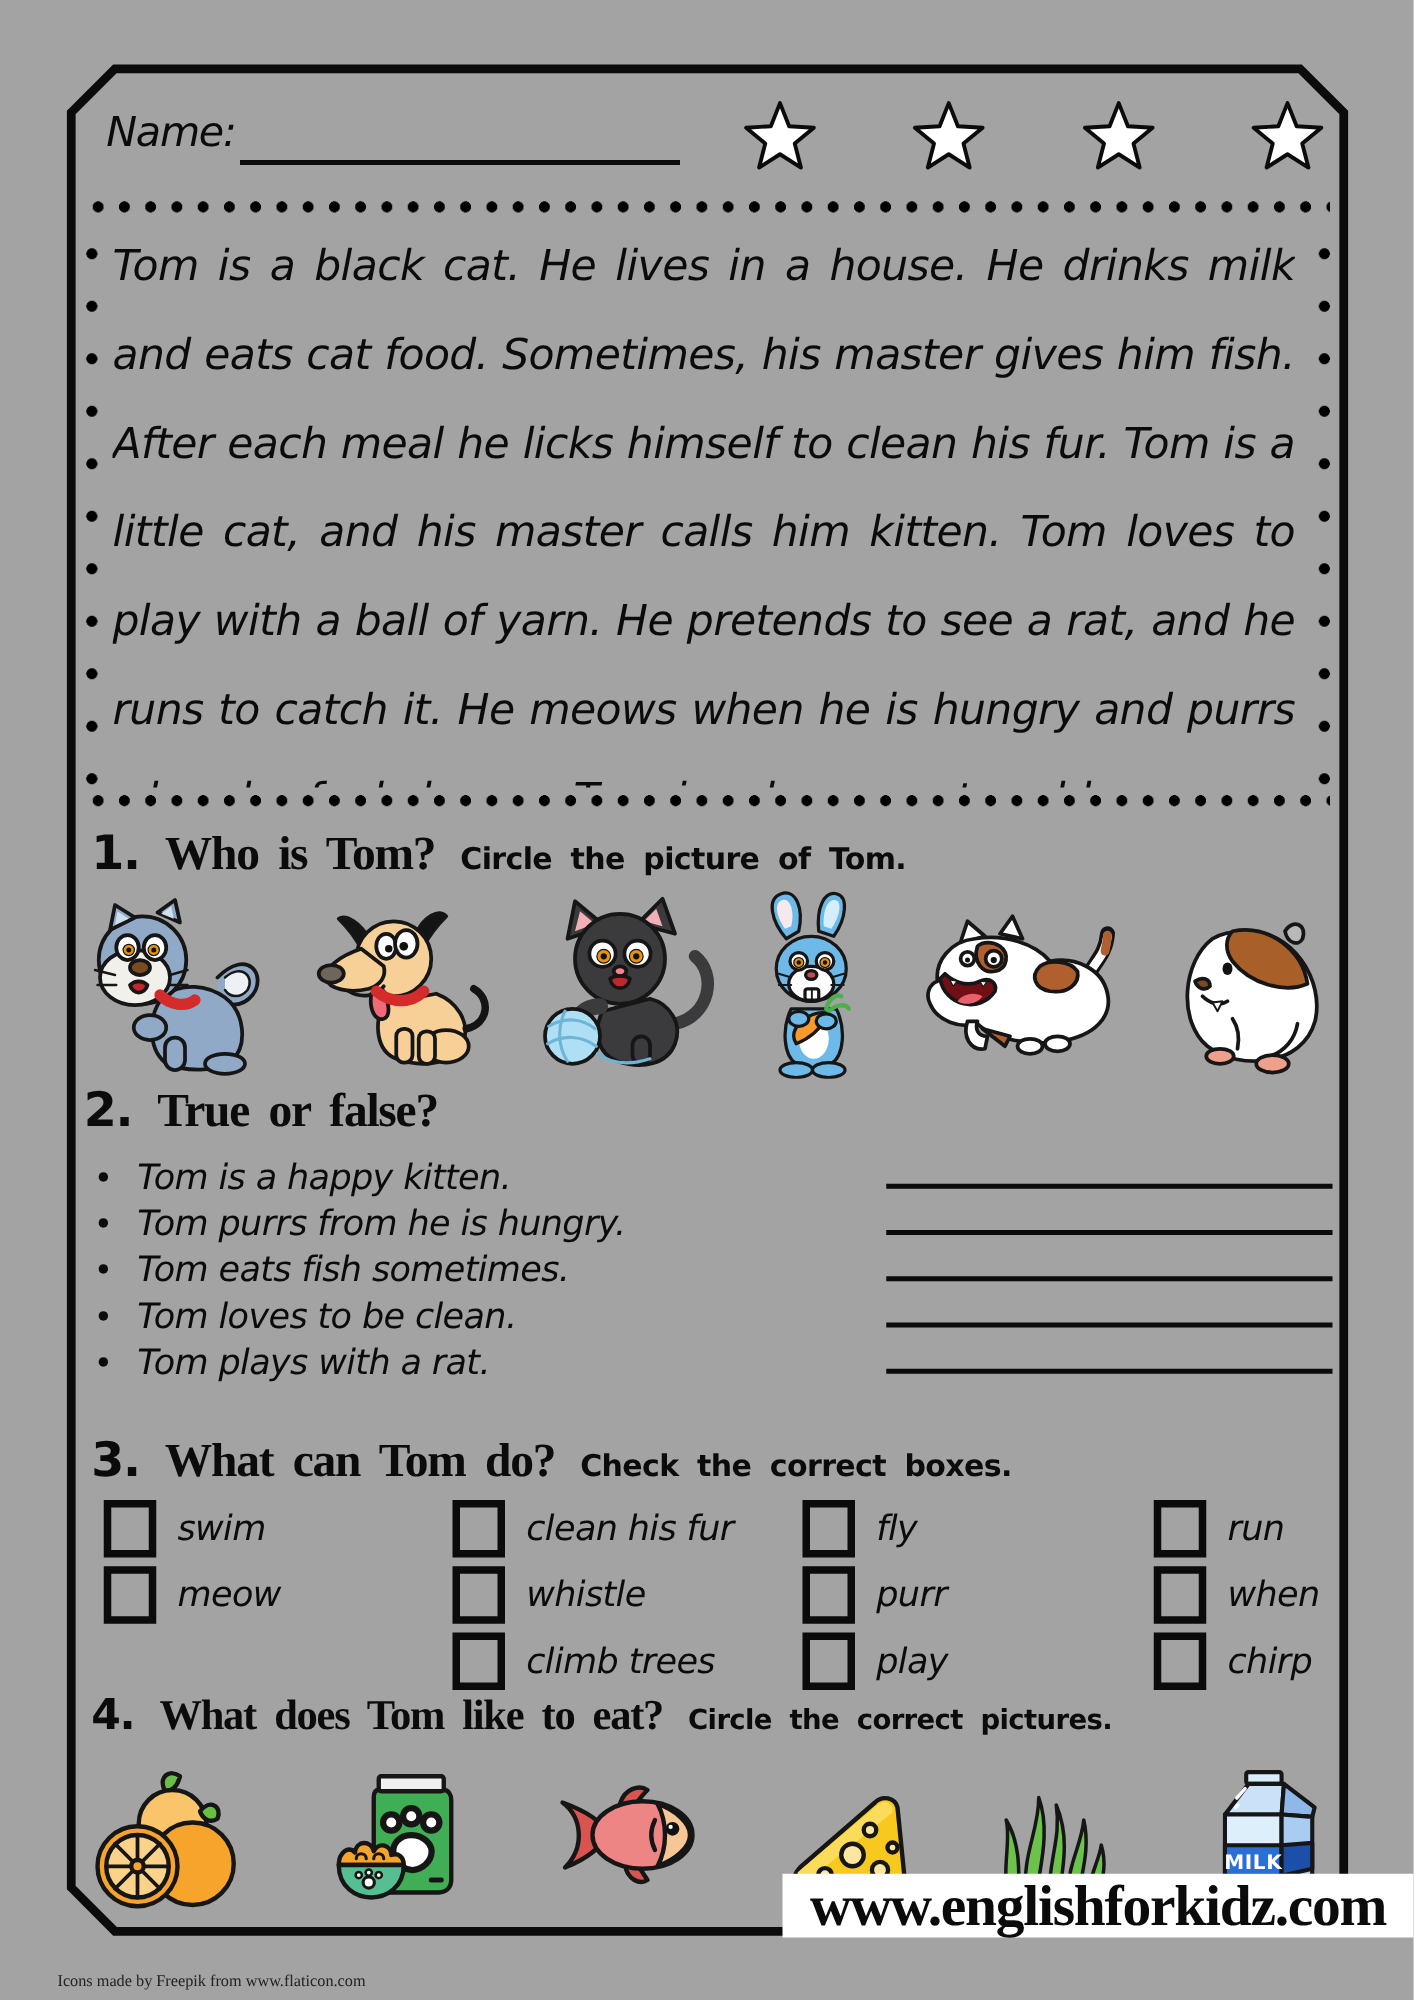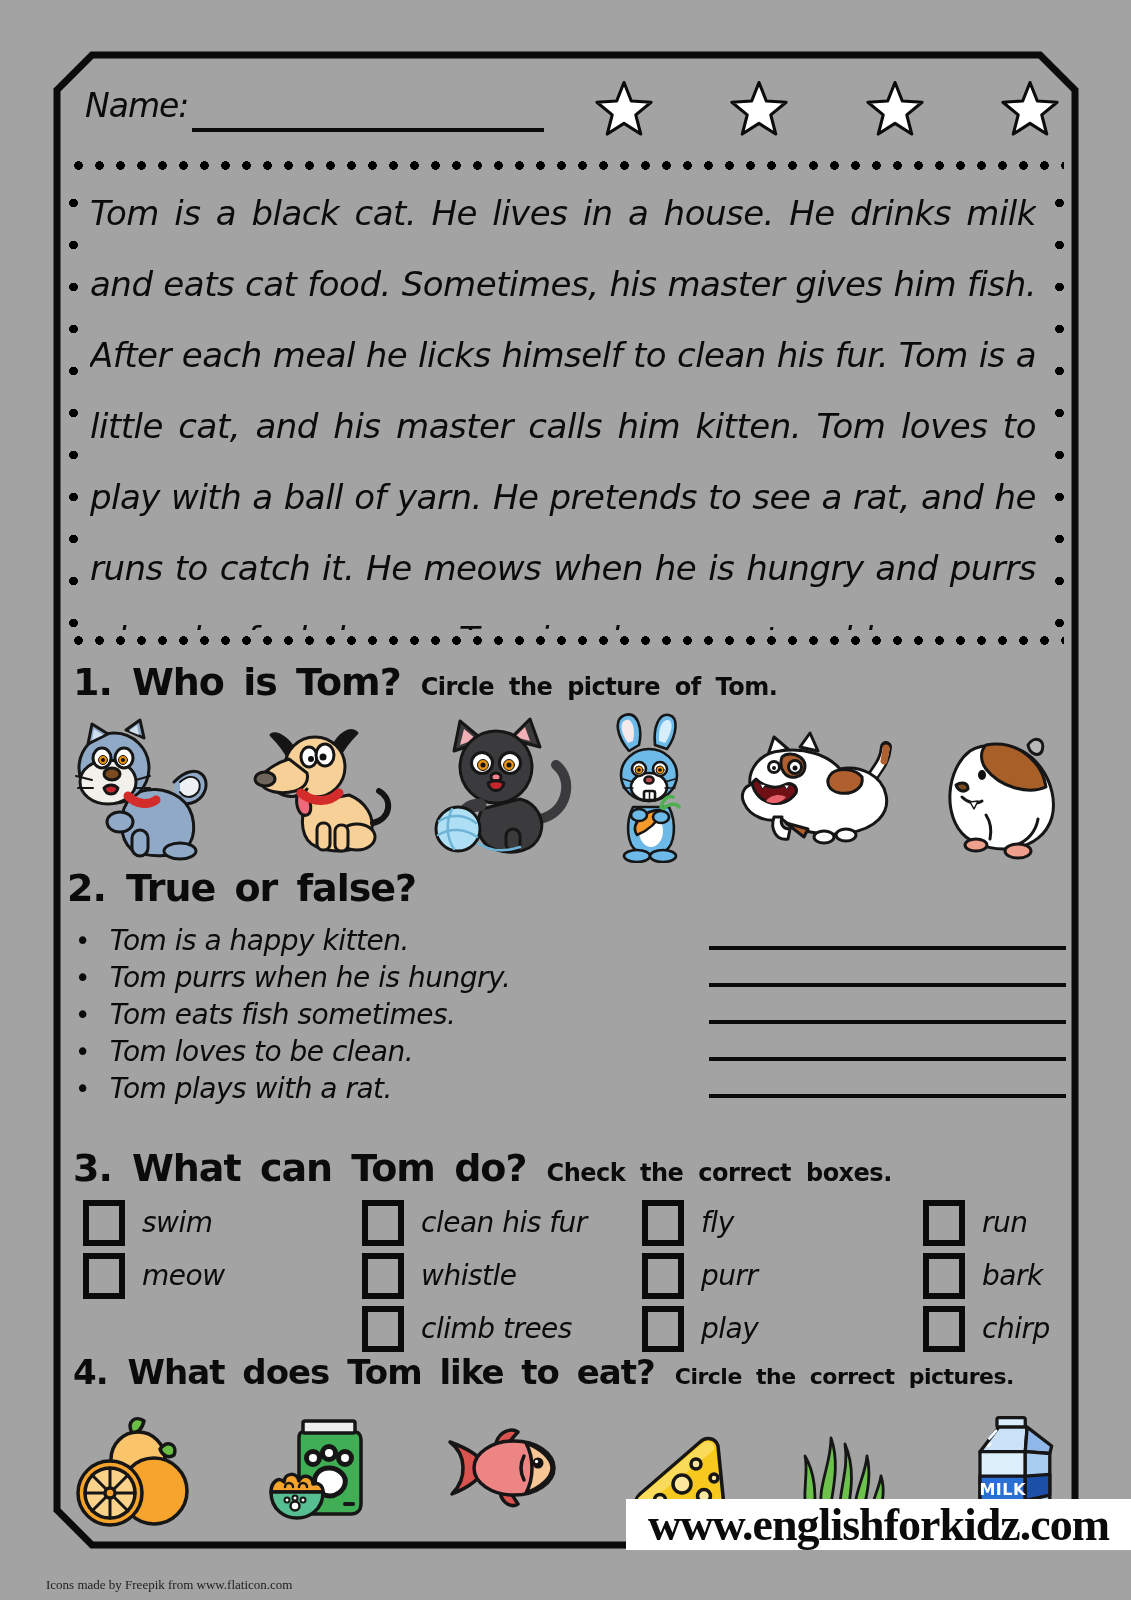--- a/index.html
+++ b/index.html
@@ -17,21 +17,21 @@
   .dots-h{height:9px;background-image:radial-gradient(circle closest-side,#000 93%,transparent 100%);
           background-size:21px 9px;background-repeat:repeat-x;}
   .dots-v{width:9px;background-image:radial-gradient(circle closest-side,#000 93%,transparent 100%);
           background-size:9px 42px;background-repeat:repeat-y;}
   .passage{left:90px;top:178px;width:946px;height:452px;overflow:hidden;
            font-size:34px;font-style:italic;line-height:71px;text-align:justify;letter-spacing:-0.5px;}
 
   
   .q-header{display:flex;align-items:baseline;gap:20px;white-space:nowrap;}
   .hdr-num,.hdr-title{font-weight:bold;font-size:38px;letter-spacing:-1px;}
-  .hdr-title{word-spacing:7px;}
+  .hdr-title{word-spacing:7px;font-family:Liberation Serif, serif;}
   .hdr-instr{font-weight:bold;font-size:24px;word-spacing:7px;letter-spacing:-0.5px;}
   .q4 .hdr-num,.q4 .hdr-title{font-size:34px;}
   .q4 .hdr-instr{font-size:22px;text-align:right;}
 
   
   .animals{left:62px;top:703px;width:1008px;height:160px;display:flex;
            justify-content:space-between;align-items:flex-end;}
   .foods{left:72px;top:1395px;width:1000px;height:145px;display:flex;
          justify-content:space-between;align-items:flex-end;}
   .pic{display:block;}
@@ -244,21 +244,21 @@
   <div class="layer tf">
     <div class="q-header" style="margin-bottom:10px;">
       <span class="hdr-num">2.</span>
       <span class="hdr-title">True or false?</span>
     </div>
     <div class="tf-row">
       <div class="tf-text">Tom is a happy kitten.</div>
       <div class="tf-blank"></div>
     </div>
     <div class="tf-row">
-      <div class="tf-text">Tom purrs when he is hungry.</div>
+      <div class="tf-text">Tom purrs from he is hungry.</div>
       <div class="tf-blank"></div>
     </div>
     <div class="tf-row">
       <div class="tf-text">Tom eats fish sometimes.</div>
       <div class="tf-blank"></div>
     </div>
     <div class="tf-row">
       <div class="tf-text">Tom loves to be clean.</div>
       <div class="tf-blank"></div>
     </div>
@@ -313,21 +313,21 @@
         <span class="clabel">play</span>
       </div>
     </div>
     <div>
       <div class="chk">
         <span class="cbox"></span>
         <span class="clabel">run</span>
       </div>
       <div class="chk">
         <span class="cbox"></span>
-        <span class="clabel">bark</span>
+        <span class="clabel">when</span>
       </div>
       <div class="chk">
         <span class="cbox"></span>
         <span class="clabel">chirp</span>
       </div>
     </div>
   </div>
 
   <div class="layer q-header q4" style="left:73px;top:1352px;">
     <span class="hdr-num">4.</span>

